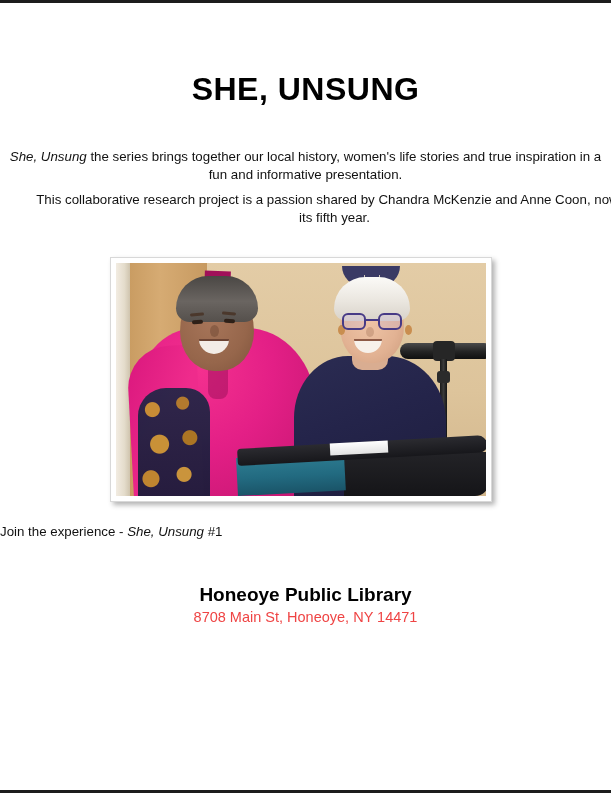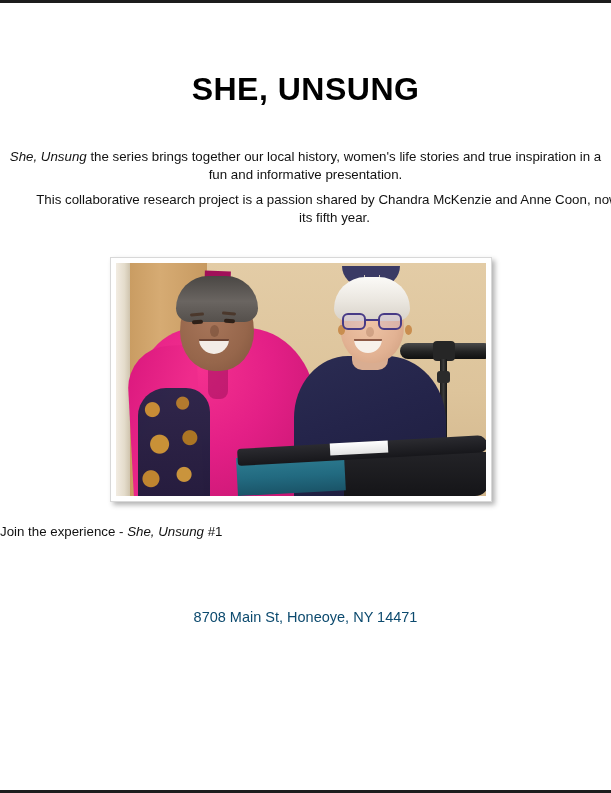--- a/index.html
+++ b/index.html
@@ -342,21 +342,21 @@
     text-align: center;
     font-size: 19px;
     font-weight: bold;
     color: #000000;
   }
   .venue-addr {
     position: absolute;
     top: 606px; left: 0; width: 611px;
     text-align: center;
     font-size: 14.5px;
-    color: #0c4a6e;
+    color: #ef4444;
   }
   .date-line {
     position: absolute;
     top: 643px; left: 0; width: 611px;
     text-align: center;
     font-size: 19px;
     font-weight: bold;
     color: #000000;
   }
 </style>
@@ -429,16 +429,17 @@
         <div class="podium-paper2"></div>
         <div class="podium-top"></div>
         <div class="podium-paper"></div>
       </div>
     </div>
 
     <div class="caption">
       <span>Join the experience - </span><em>She, Unsung</em><span> #1</span>
     </div>
 
+    <div class="venue-name">Honeoye Public Library</div>
     <div class="venue-addr">8708 Main St, Honeoye, NY 14471</div>
 
   </div>
 </div>
 
 </body></html>

